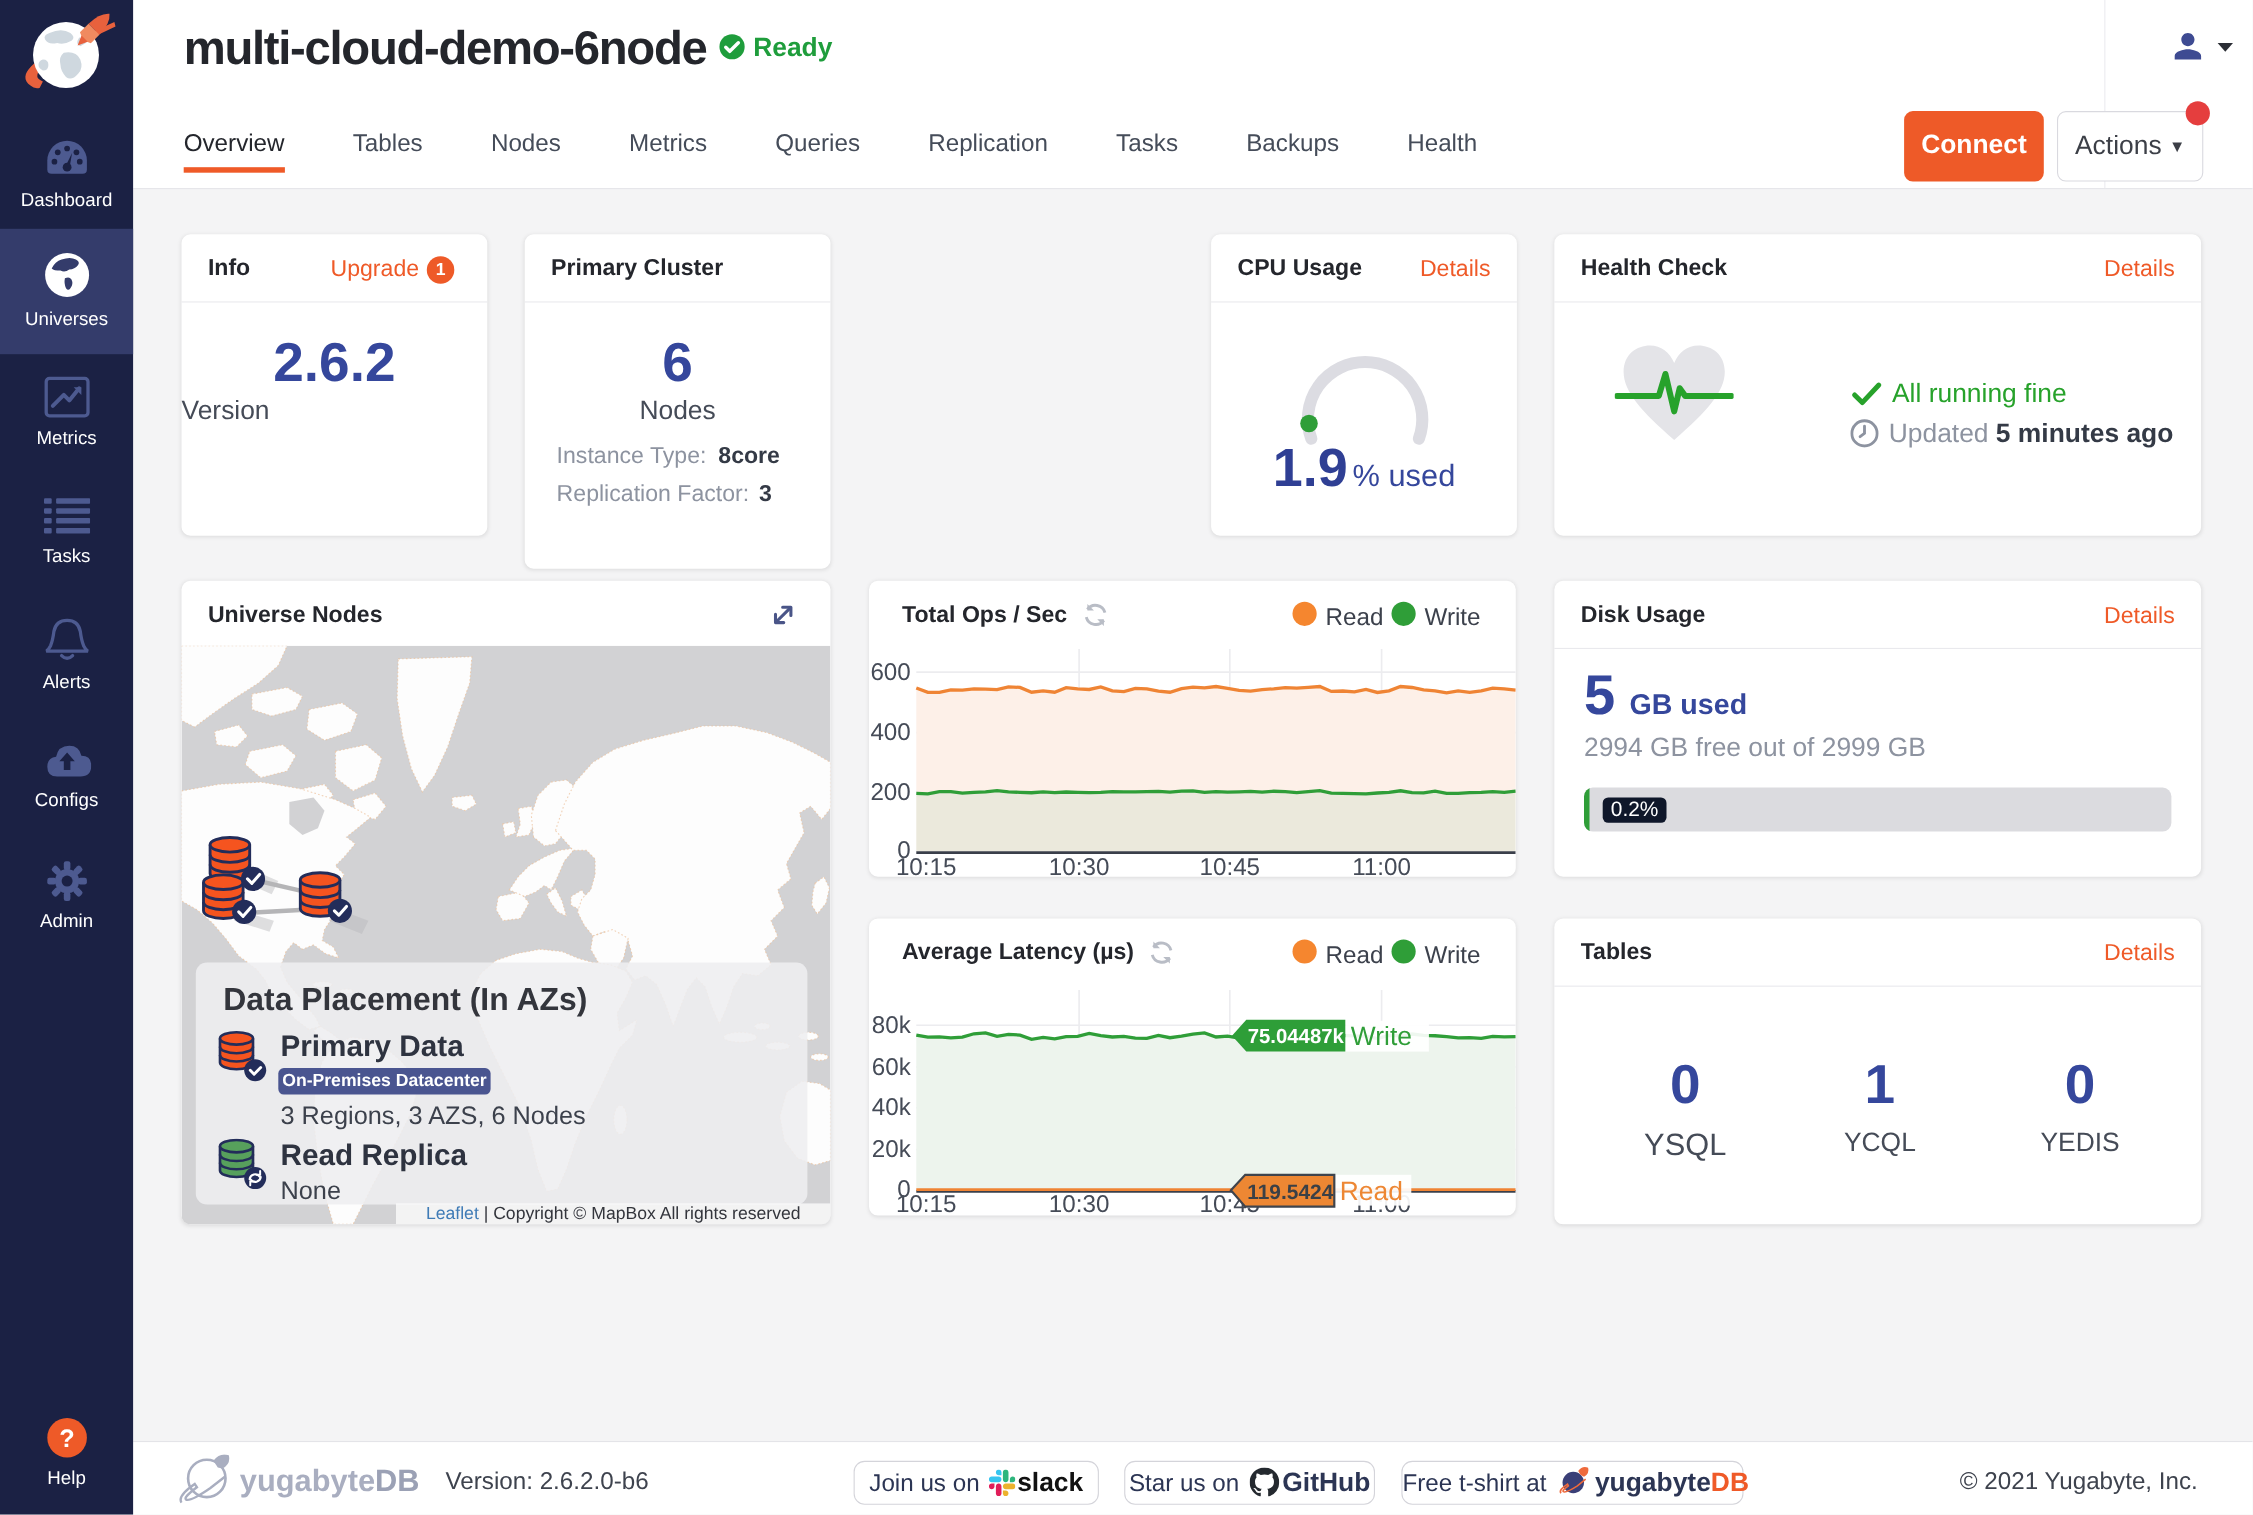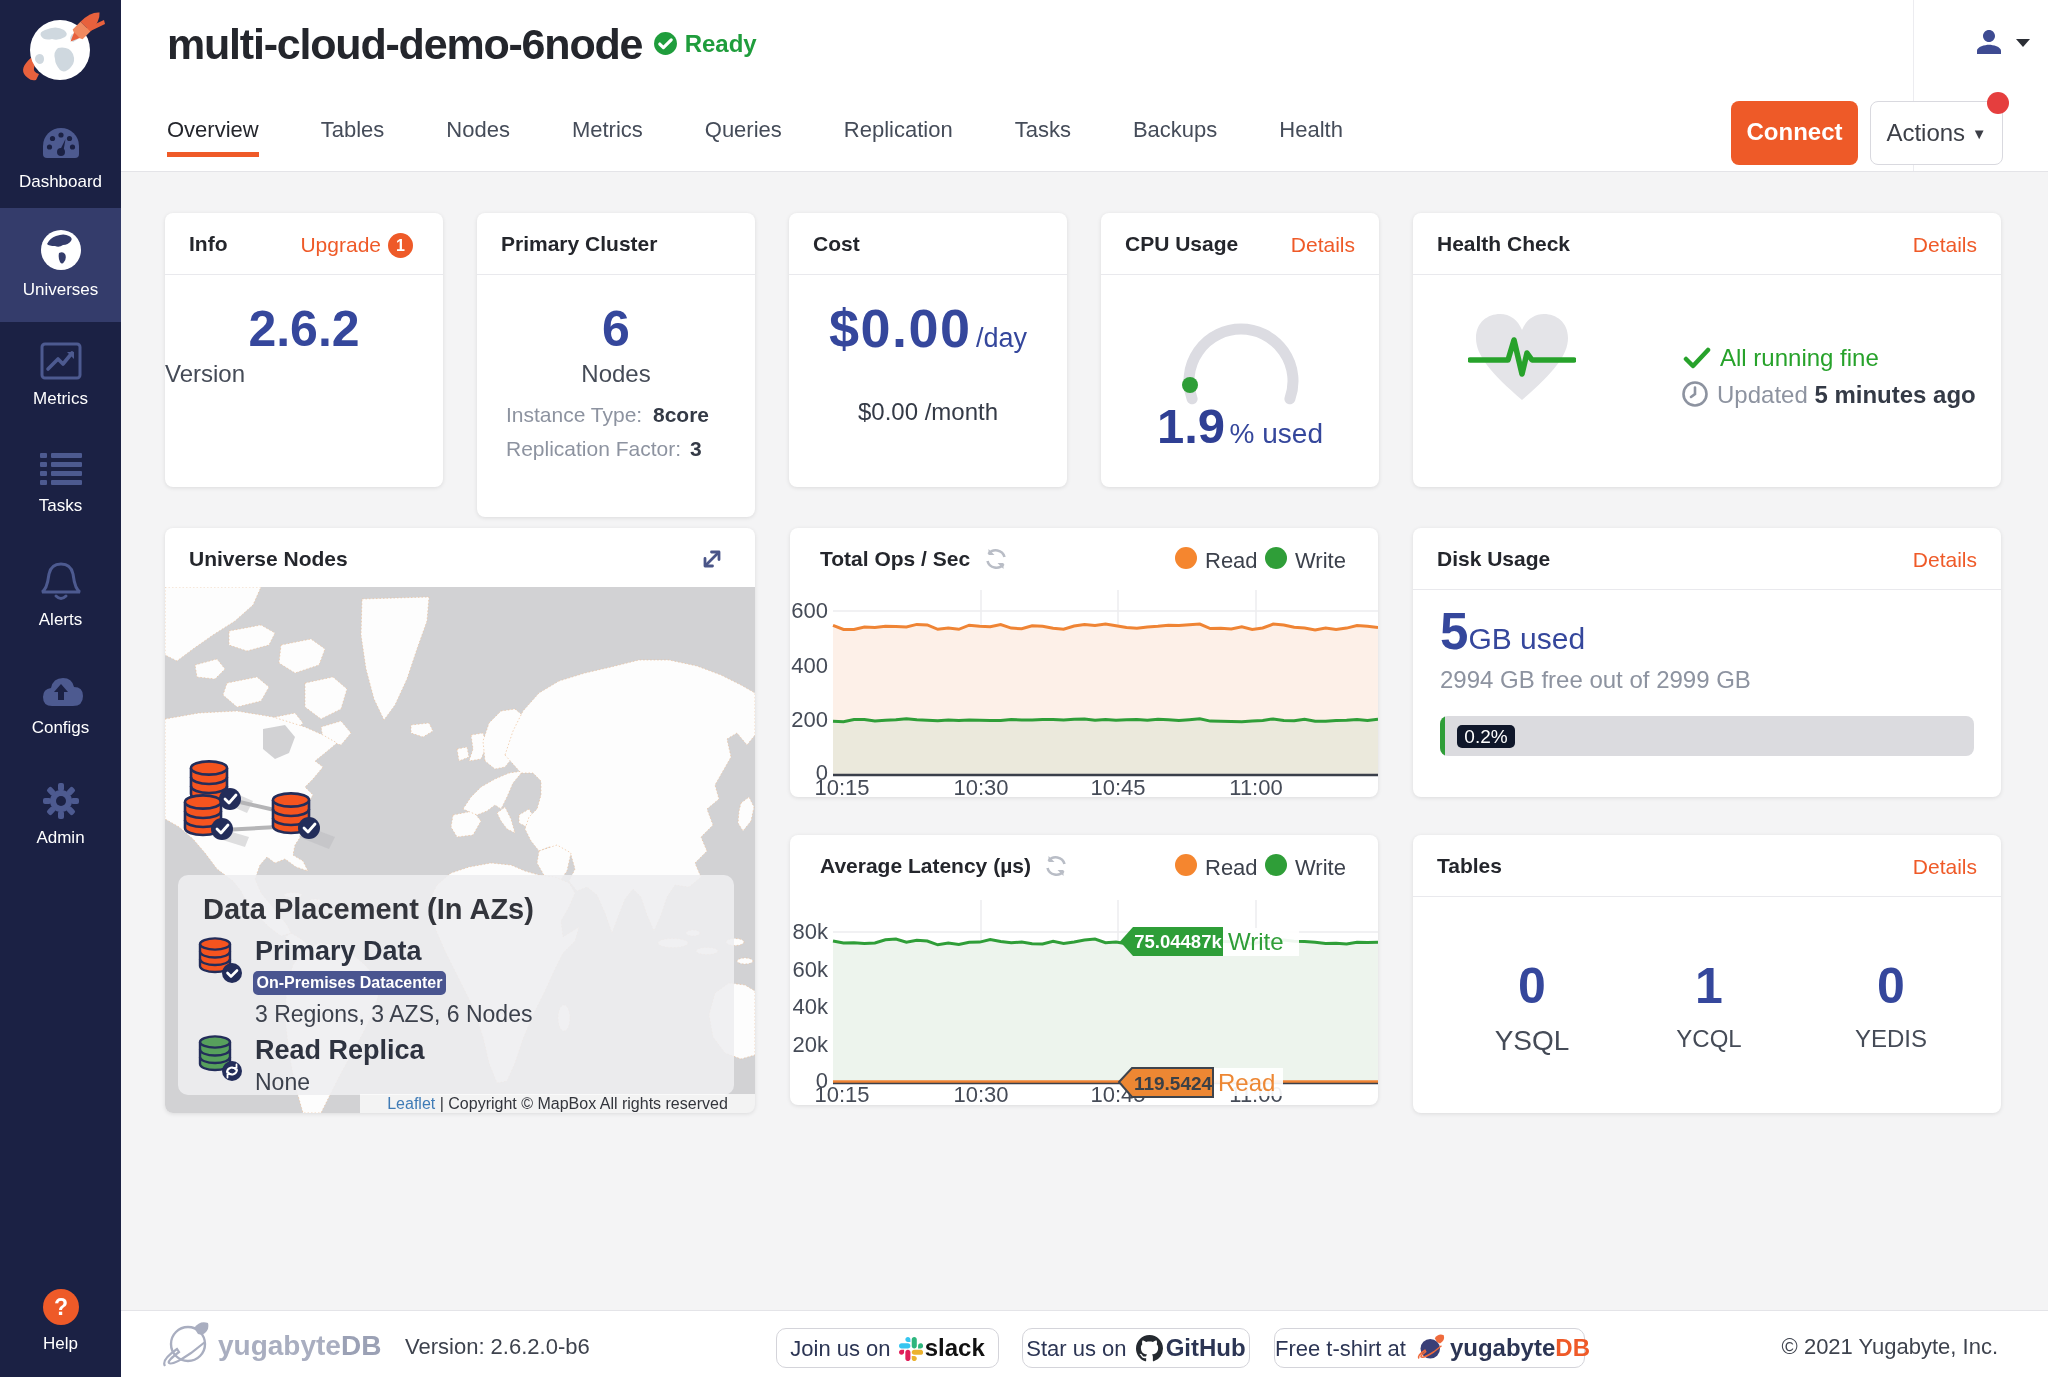--- a/index.html
+++ b/index.html
@@ -192,26 +192,20 @@
   <div class="ch"></div>
   <div class="ct">Primary Cluster</div>
   <div class="bignum abs" style="left:0;right:0;top:87px;font-size:50px">6</div>
   <div class="abs" style="left:0;right:0;top:147px;font-size:24px;color:#454b57;text-align:center">Nodes</div>
   <div class="abs" style="left:29px;top:190px;font-size:21px;color:#8d93a0">Instance Type:</div>
   <div class="abs" style="left:176px;top:190px;font-size:21px;font-weight:bold;color:#343a46">8core</div>
   <div class="abs" style="left:29px;top:224px;font-size:21px;color:#8d93a0">Replication Factor:</div>
   <div class="abs" style="left:213px;top:224px;font-size:21px;font-weight:bold;color:#343a46">3</div>
 </div>
 
-<div class="card" style="left:789px;top:213px;width:278px;height:274px">
-  <div class="ch"></div>
-  <div class="ct">Cost</div>
-  <div class="abs" style="left:0;right:0;top:84px;text-align:center;color:#35479c"><span style="font-size:54px;font-weight:bold;letter-spacing:1.5px">$0.00</span> <span style="font-size:27px">/day</span></div>
-  <div class="abs" style="left:0;right:0;top:185px;font-size:24px;color:#343a46;text-align:center">$0.00 /month</div>
-</div>
 
 <div class="card" style="left:1101px;top:213px;width:278px;height:274px">
   <div class="ch"></div>
   <div class="ct">CPU Usage</div>
   <div class="details">Details</div>
   <svg class="abs" style="left:70px;top:106px" width="140" height="92" viewBox="0 0 140 92">
     <path d="M21.1 79.8 A52 52 0 1 1 118.9 79.8" fill="none" stroke="#dcdce2" stroke-width="11" stroke-linecap="round"></path>
     <circle cx="19" cy="66" r="8" fill="#2f9e38"></circle>
   </svg>
   <div class="abs" style="left:0;right:0;top:185px;text-align:center;color:#35479c"><span style="font-size:49px;font-weight:bold;color:#2f3f94">1.9</span> <span style="font-size:28px">% used</span></div>
@@ -422,21 +416,21 @@
       <text x="328" y="267" text-anchor="middle">10:45</text>
       <text x="466" y="267" text-anchor="middle">11:00</text>
     </g>
   </svg>
 </div>
 
 <div class="card" style="left:1413px;top:528px;width:588px;height:269px">
   <div class="ch"></div>
   <div class="ct">Disk Usage</div>
   <div class="details">Details</div>
-  <div class="abs" style="left:27px;top:74px;color:#35479c"><span style="font-size:51px;font-weight:bold">5</span><span style="font-size:30px;font-weight:normal;">GB used</span></div>
+  <div class="abs" style="left:27px;top:74px;color:#35479c"><span style="font-size:51px;font-weight:bold">5</span><span style="font-size:26px;font-weight:bold;margin-left:13px">GB used</span></div>
   <div class="abs" style="left:27px;top:138px;font-size:24px;color:#8d93a0">2994 GB free out of 2999 GB</div>
   <div class="abs" style="left:27px;top:188px;width:534px;height:40px;background:#dbdbdf;border-radius:8px;overflow:hidden">
     <div class="abs" style="left:0;top:0;width:5px;height:40px;background:#2f9e38"></div>
     <div class="abs" style="left:17px;top:9px;width:58px;height:23px;background:#0f172a;border-radius:5px;color:#fff;font-size:19px;font-weight:normal;text-align:center;line-height:23px">0.2%</div>
   </div>
 </div>
 
 <div class="card" style="left:790px;top:835px;width:588px;height:270px;overflow:hidden">
   <div class="ct" style="left:30px">Average Latency (µs)</div>
   <svg class="abs" style="left:253px;top:18px" width="26" height="26" viewBox="0 0 26 26">

